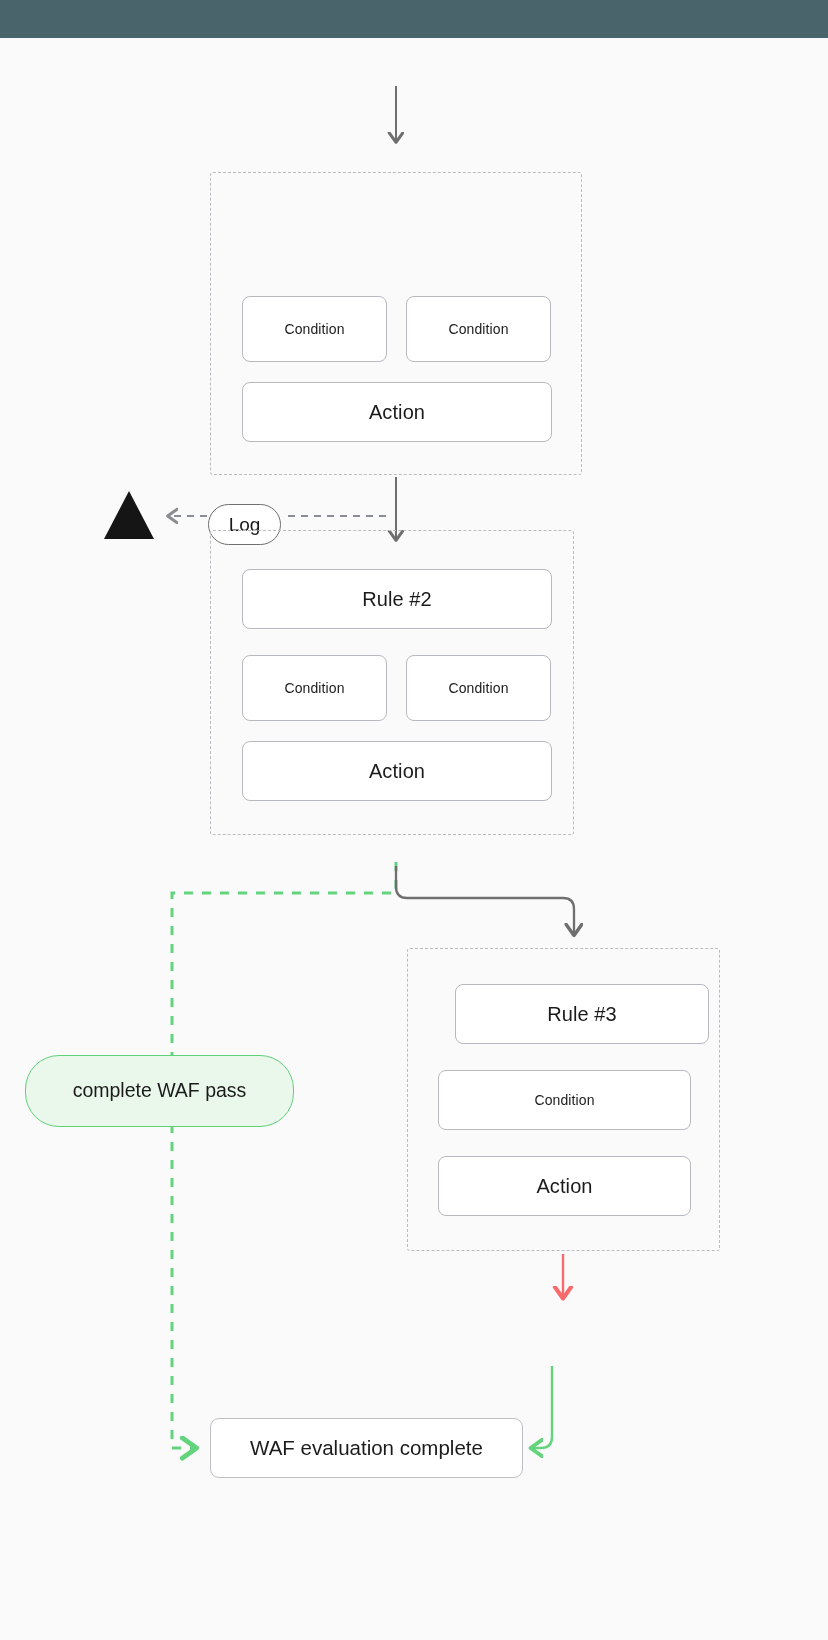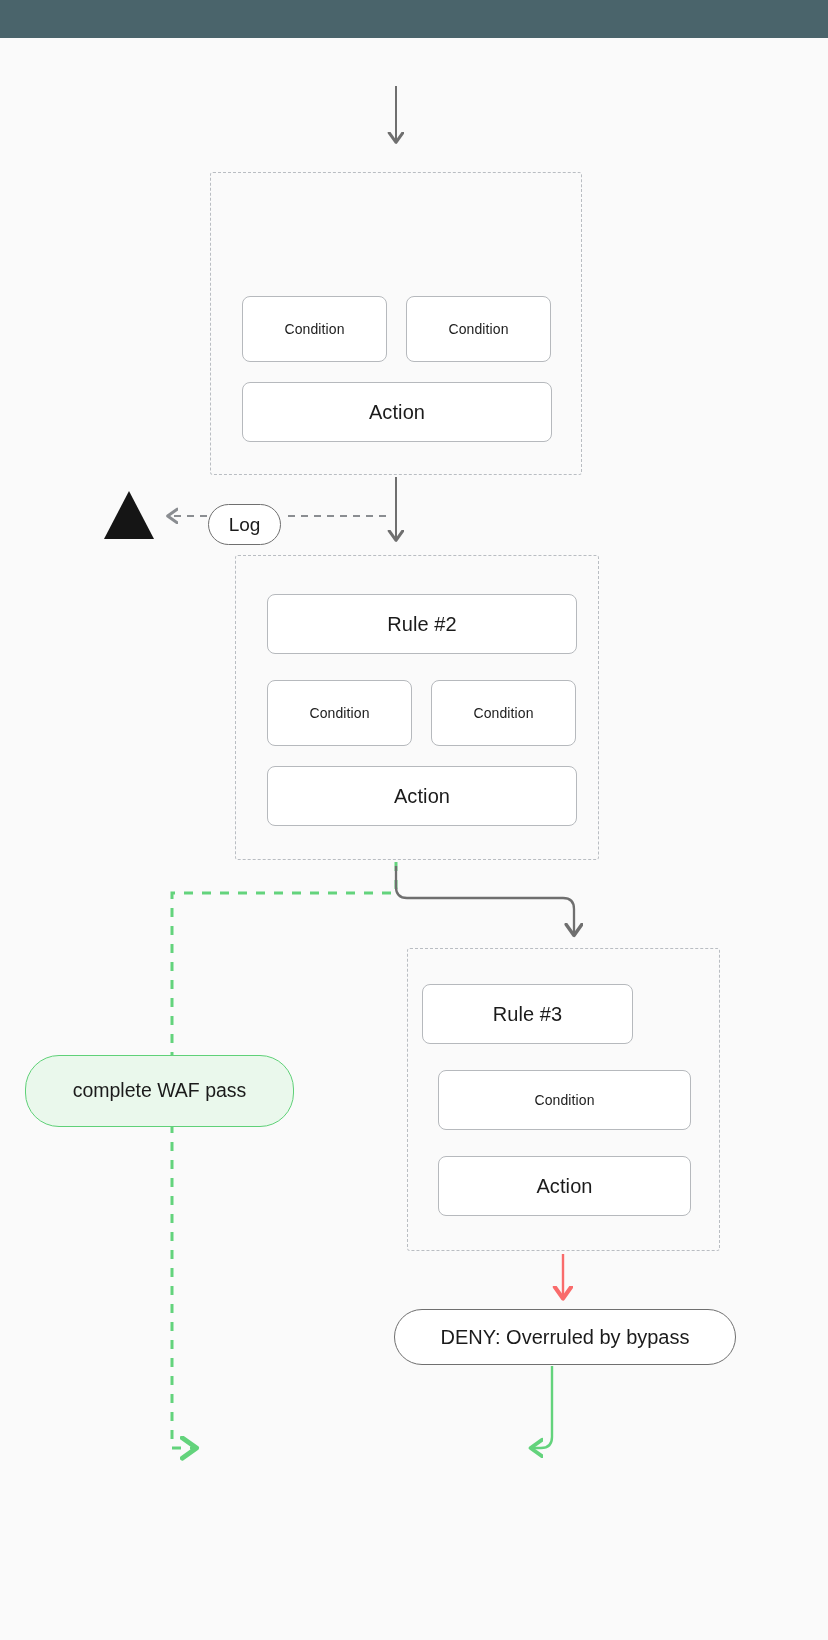--- a/index.html
+++ b/index.html
@@ -140,35 +140,35 @@
 
   <div class="pill pill-log" style="left:208px; top:496px; width:73px; height:41px;margin-top:8px;">
     <span>Log</span>
   </div>
 
   <div class="tri-icon" style="left:104px; top:491px;
               border-left:25px solid transparent;
               border-right:25px solid transparent;
               border-bottom:48px solid #151515;"></div>
 
-  <div class="rule-group" style="left:210px; top:555px; width:364px; height:305px;margin-left:25px;">
+  <div class="rule-group" style="left:210px; top:530px; width:364px; height:305px;">
     <div class="node" style="left:31px; top:38px; width:310px; height:60px;">Rule #2</div>
     <div class="node cond-node" style="left:31px; top:124px; width:145px; height:66px;">Condition</div>
     <div class="node cond-node" style="left:195px; top:124px; width:145px; height:66px;">Condition</div>
     <div class="node" style="left:31px; top:210px; width:310px; height:60px;">Action</div>
   </div>
 
   <div class="rule-group" style="left:407px; top:948px; width:313px; height:303px;">
-    <div class="node" style="left:14px; top:35px; width:211px; height:60px;">Rule #3</div>
+    <div class="node" style="left:47px; top:35px; width:254px; height:60px;">Rule #3</div>
     <div class="node cond-node" style="left:30px; top:121px; width:253px; height:60px;">Condition</div>
     <div class="node" style="left:30px; top:207px; width:253px; height:60px;">Action</div>
   </div>
 
   <div class="pill pill-bypass" style="left:25px; top:1055px; width:269px; height:72px; flex-direction:column;">
     <span>complete WAF pass</span>
   </div>
 
-  <div class="pill" style="left:394px; top:1309px; width:342px; height:56px;">
-    <span>DENY: Overruled by bypass</span>
+
+  <div class="endbox" style="left:210px; top:1418px; width:313px; height:60px;">
+    <span>WAF evaluation complete</span>
   </div>
-
 
 </div>
 
 </body></html>

